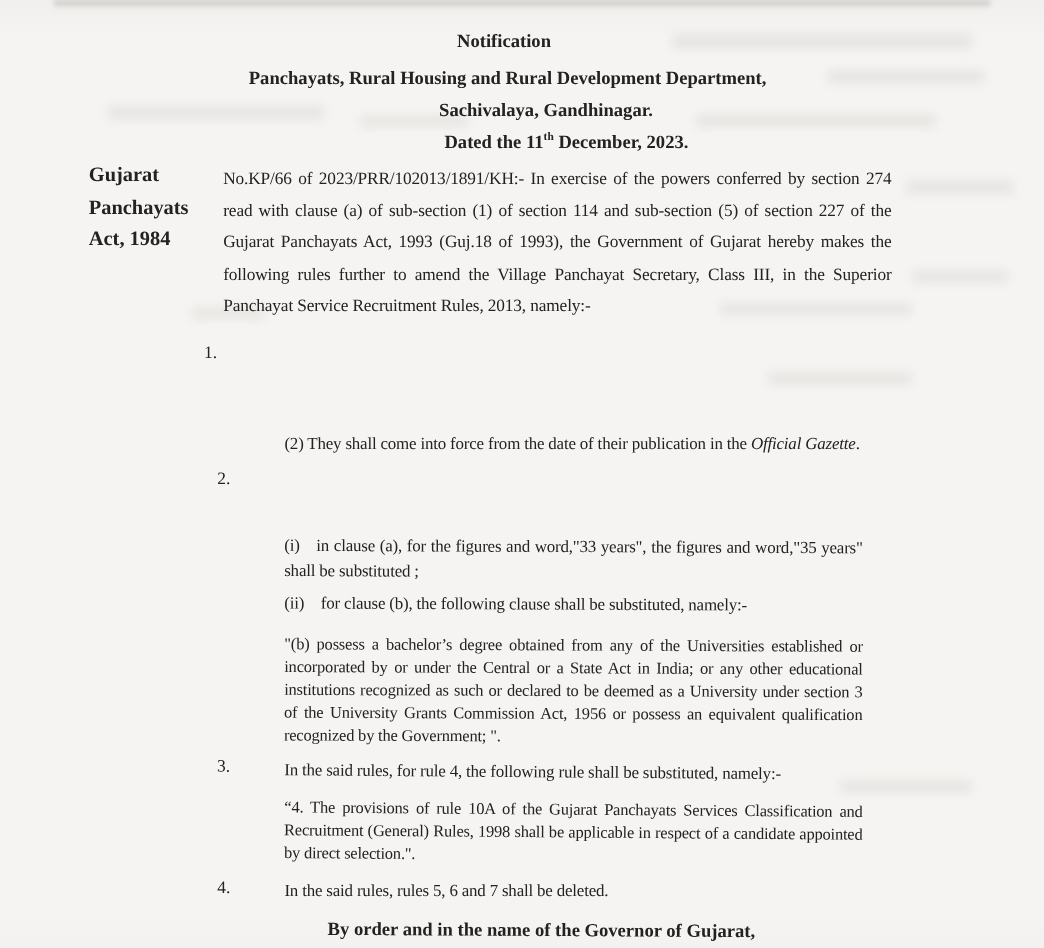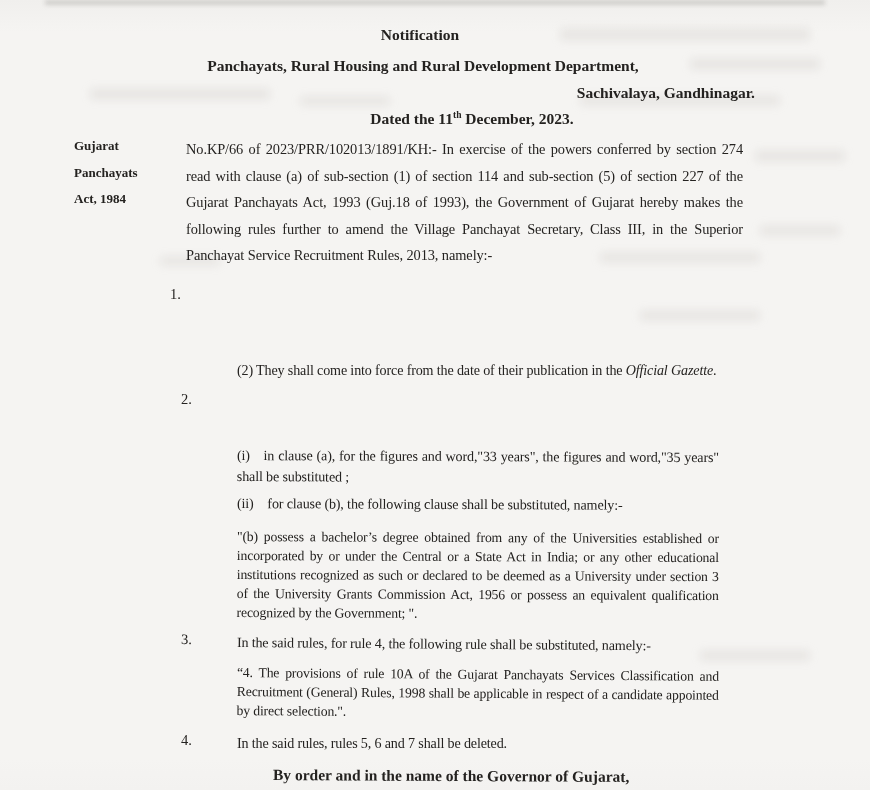--- a/index.html
+++ b/index.html
@@ -13,21 +13,21 @@
     overflow:hidden;
   }
   
   .ghost{position:absolute;background:rgba(170,166,158,0.30);filter:blur(4px);border-radius:3px;}
   .ghost.light{background:rgba(178,174,166,0.18);}
   .topstrip{position:absolute;left:45px;top:0;width:780px;height:5px;background:rgba(150,146,140,0.35);filter:blur(2px);}
 
   .hline{position:absolute;font-weight:bold;font-size:15.5px;white-space:nowrap;}
   .hline sup{font-size:9.5px;vertical-align:super;font-weight:bold;}
 
-  .margin-note{position:absolute;left:74px;top:133px;font-weight:bold;font-size:13px;line-height:26.5px;}
+  .margin-note{position:absolute;left:74px;top:133px;font-weight:bold;font-size:17px;line-height:26.5px;}
   .margin-note span{display:block;}
 
   .intro{
     position:absolute;left:186px;top:136px;width:557px;
     font-size:14.4px;line-height:26.6px;text-align:justify;
     letter-spacing:-0.1px;
   }
 
   .item-num{position:absolute;left:176px;font-size:14.5px;}
   .blk{position:absolute;left:237px;width:482px;font-size:14.1px;line-height:21.3px;text-align:justify;letter-spacing:-0.15px;}
@@ -61,21 +61,21 @@
   <div class="ghost light" style="left:160px;top:256px;width:60px;height:10px;"></div>
   <div class="ghost light" style="left:640px;top:310px;width:120px;height:11px;"></div>
   <div class="ghost light" style="left:700px;top:650px;width:110px;height:11px;"></div>
 
   <div class="hline" style="left:123px;top:57px;width:600px;text-align:center;">
     <span>Panchayats, Rural Housing and Rural Development Department,</span>
   </div>
   <div class="hline" style="left:120px;top:26px;width:600px;text-align:center;">
     <span>Notification</span>
   </div>
-  <div class="hline" style="left:155px;top:84px;width:600px;text-align:right;">
+  <div class="hline" style="left:155px;top:84px;width:600px;text-align:center;">
     <span>Sachivalaya, Gandhinagar.</span>
   </div>
   <div class="hline" style="left:172px;top:110px;width:600px;text-align:center;">
     <span>Dated the 11</span><sup>th</sup><span> December, 2023.</span>
   </div>
 
   <div class="margin-note">
     <span>Gujarat</span>
     <span>Panchayats</span>
     <span>Act, 1984</span>

